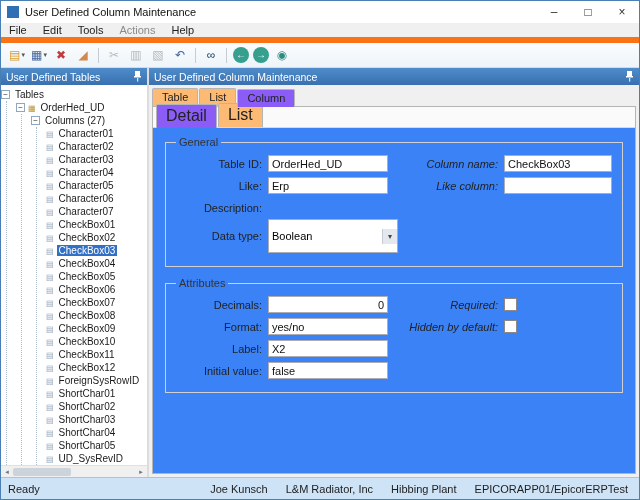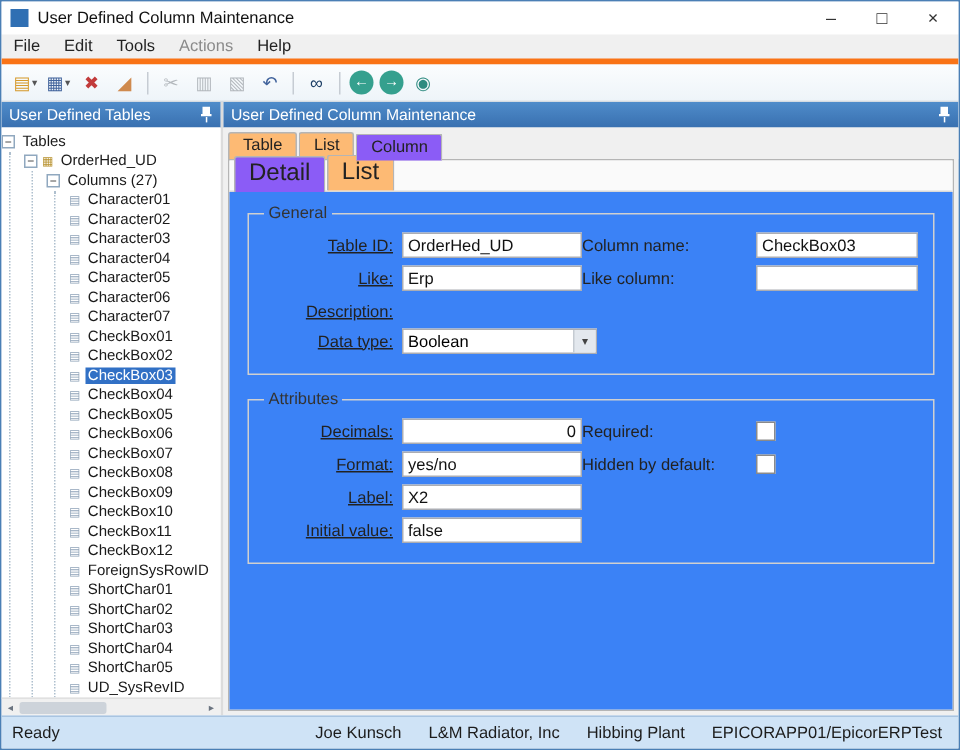--- a/index.html
+++ b/index.html
@@ -8,21 +8,21 @@
   .window { width:640px; height:500px; background:#fff; border:1px solid #4a7fb5; display:flex; flex-direction:column; overflow:hidden; }
 
   
   .titlebar { height:22px; flex:0 0 auto; display:flex; align-items:center; background:#fff; }
   .title-icon { width:12px; height:12px; background:#2f6fb3; margin:0 6px; flex:0 0 auto; }
   .title-text { font-size:11px; color:#111; }
   .win-controls { margin-left:auto; display:flex; height:100%; }
   .win-btn { width:34px; display:flex; align-items:center; justify-content:center; font-size:12px; color:#333; }
 
   
-  .menubar { height:20px; flex:0 0 auto; background:#f0f0f0; display:flex; align-items:center; font-size:11px; border-bottom:4px solid #f97316; }
+  .menubar { height:20px; flex:0 0 auto; background:#f0f0f0; display:flex; align-items:center; font-size:11px; border-bottom:6px solid #f97316; }
   .menu-item { padding:3px 8px; color:#222; }
   .menu-item.dim { color:#8a8a8a; }
 
   
   .toolbar { height:25px; flex:0 0 auto; background:linear-gradient(#fbfdfe,#eef4f9); display:flex; align-items:center; padding:0 5px; border-bottom:1px solid #d4dbe2; }
   .tb-btn { height:20px; min-width:20px; display:flex; align-items:center; justify-content:center; font-size:12px; margin:0 1px; border-radius:2px; }
   .tb-btn .glyph { line-height:1; }
   .tb-btn .caret { font-size:7px; margin-left:1px; color:#555; }
   .tb-btn .caret:empty { display:none; }
   .tb-btn.sep { min-width:1px; width:1px; height:15px; background:#c6ccd3; margin:0 4px; border-radius:0; }
@@ -56,29 +56,29 @@
   .tab { padding:2px 9px 3px 9px; border:1px solid #b5b5b5; border-bottom:none; background:#fdba74; margin-right:1px; border-radius:2px 2px 0 0; color:#222; }
   .tab.selected { background:#8b5cf6; position:relative; top:1px; }
   .tabpage { flex:1 1 auto; min-height:0; background:#fff; border:1px solid #b5b5b5; margin:0 3px 3px 3px; display:flex; flex-direction:column; }
   .subtabstrip { display:flex; align-items:flex-end; height:21px; padding:3px 3px 0 3px; background:#fafafa; flex:0 0 auto; border-bottom:1px solid #d9d9d9; }
   .detail-page { flex:1 1 auto; min-height:0; background:#3b82f6; padding:6px 8px; overflow:hidden; }
 
   fieldset { border:1px solid #d0d0d0; margin:2px 4px 10px 4px; padding:2px 10px 8px 10px; }
   legend { font-size:11px; color:#333; padding:0 3px; }
   .frow { display:flex; align-items:center; margin:5px 0; font-size:11px; }
   .frow.top { align-items:flex-start; }
-  .lbl { width:92px; flex:0 0 auto; text-align:right; padding-right:6px; color:#222;text-decoration:underline; }
+  .lbl { width:92px; flex:0 0 auto; text-align:right; padding-right:6px; color:#222; }
   .frow.top .lbl { padding-top:3px; }
-  .lbl2 { flex:1 1 auto; padding-right:6px; color:#222; }
+  .lbl2 { flex:1 1 auto; text-align:right; padding-right:6px; color:#222;font-style:italic; }
   .inp { height:17px; border:1px solid #abadb3; font-size:11px; padding:0 3px; font-family:"Liberation Sans", sans-serif; background:#fff; color:#111; }
   .inp.w1 { width:120px; }
   .inp.w2 { width:108px; flex:0 0 auto; }
   .inp.tr { text-align:right; }
   textarea.inp { flex:1 1 auto; height:46px; resize:none; padding:1px 3px; line-height:1.3; }
-  .combo { width:130px; height:17px; border:1px solid #abadb3; background:#fff; display:flex; align-items:center; font-size:11px; }
+  .combo { width:130px; height:34px; border:1px solid #abadb3; background:#fff; display:flex; align-items:center; font-size:11px; }
   .combo .val { flex:1; padding:0 3px; }
   .combo .dd { width:15px; height:15px; background:#e3e8ee; border-left:1px solid #c5cbd2; display:flex; align-items:center; justify-content:center; }
   .combo .dd::before { content:"▾"; font-size:8px; color:#444; }
   .chk-slot { width:108px; flex:0 0 auto; display:flex; align-items:center; }
   .chk { width:13px; height:13px; border:1px solid #8a8a8a; background:#fff; }
 
   
   .statusbar { height:22px; flex:0 0 auto; background:#cfe3f6; border-top:1px solid #a9c4e0; display:flex; align-items:center; font-size:11px; color:#1c1c1c; padding:0 7px; }
   .status-right { margin-left:auto; display:flex; gap:18px; padding-right:4px; white-space:nowrap; }
 </style>

